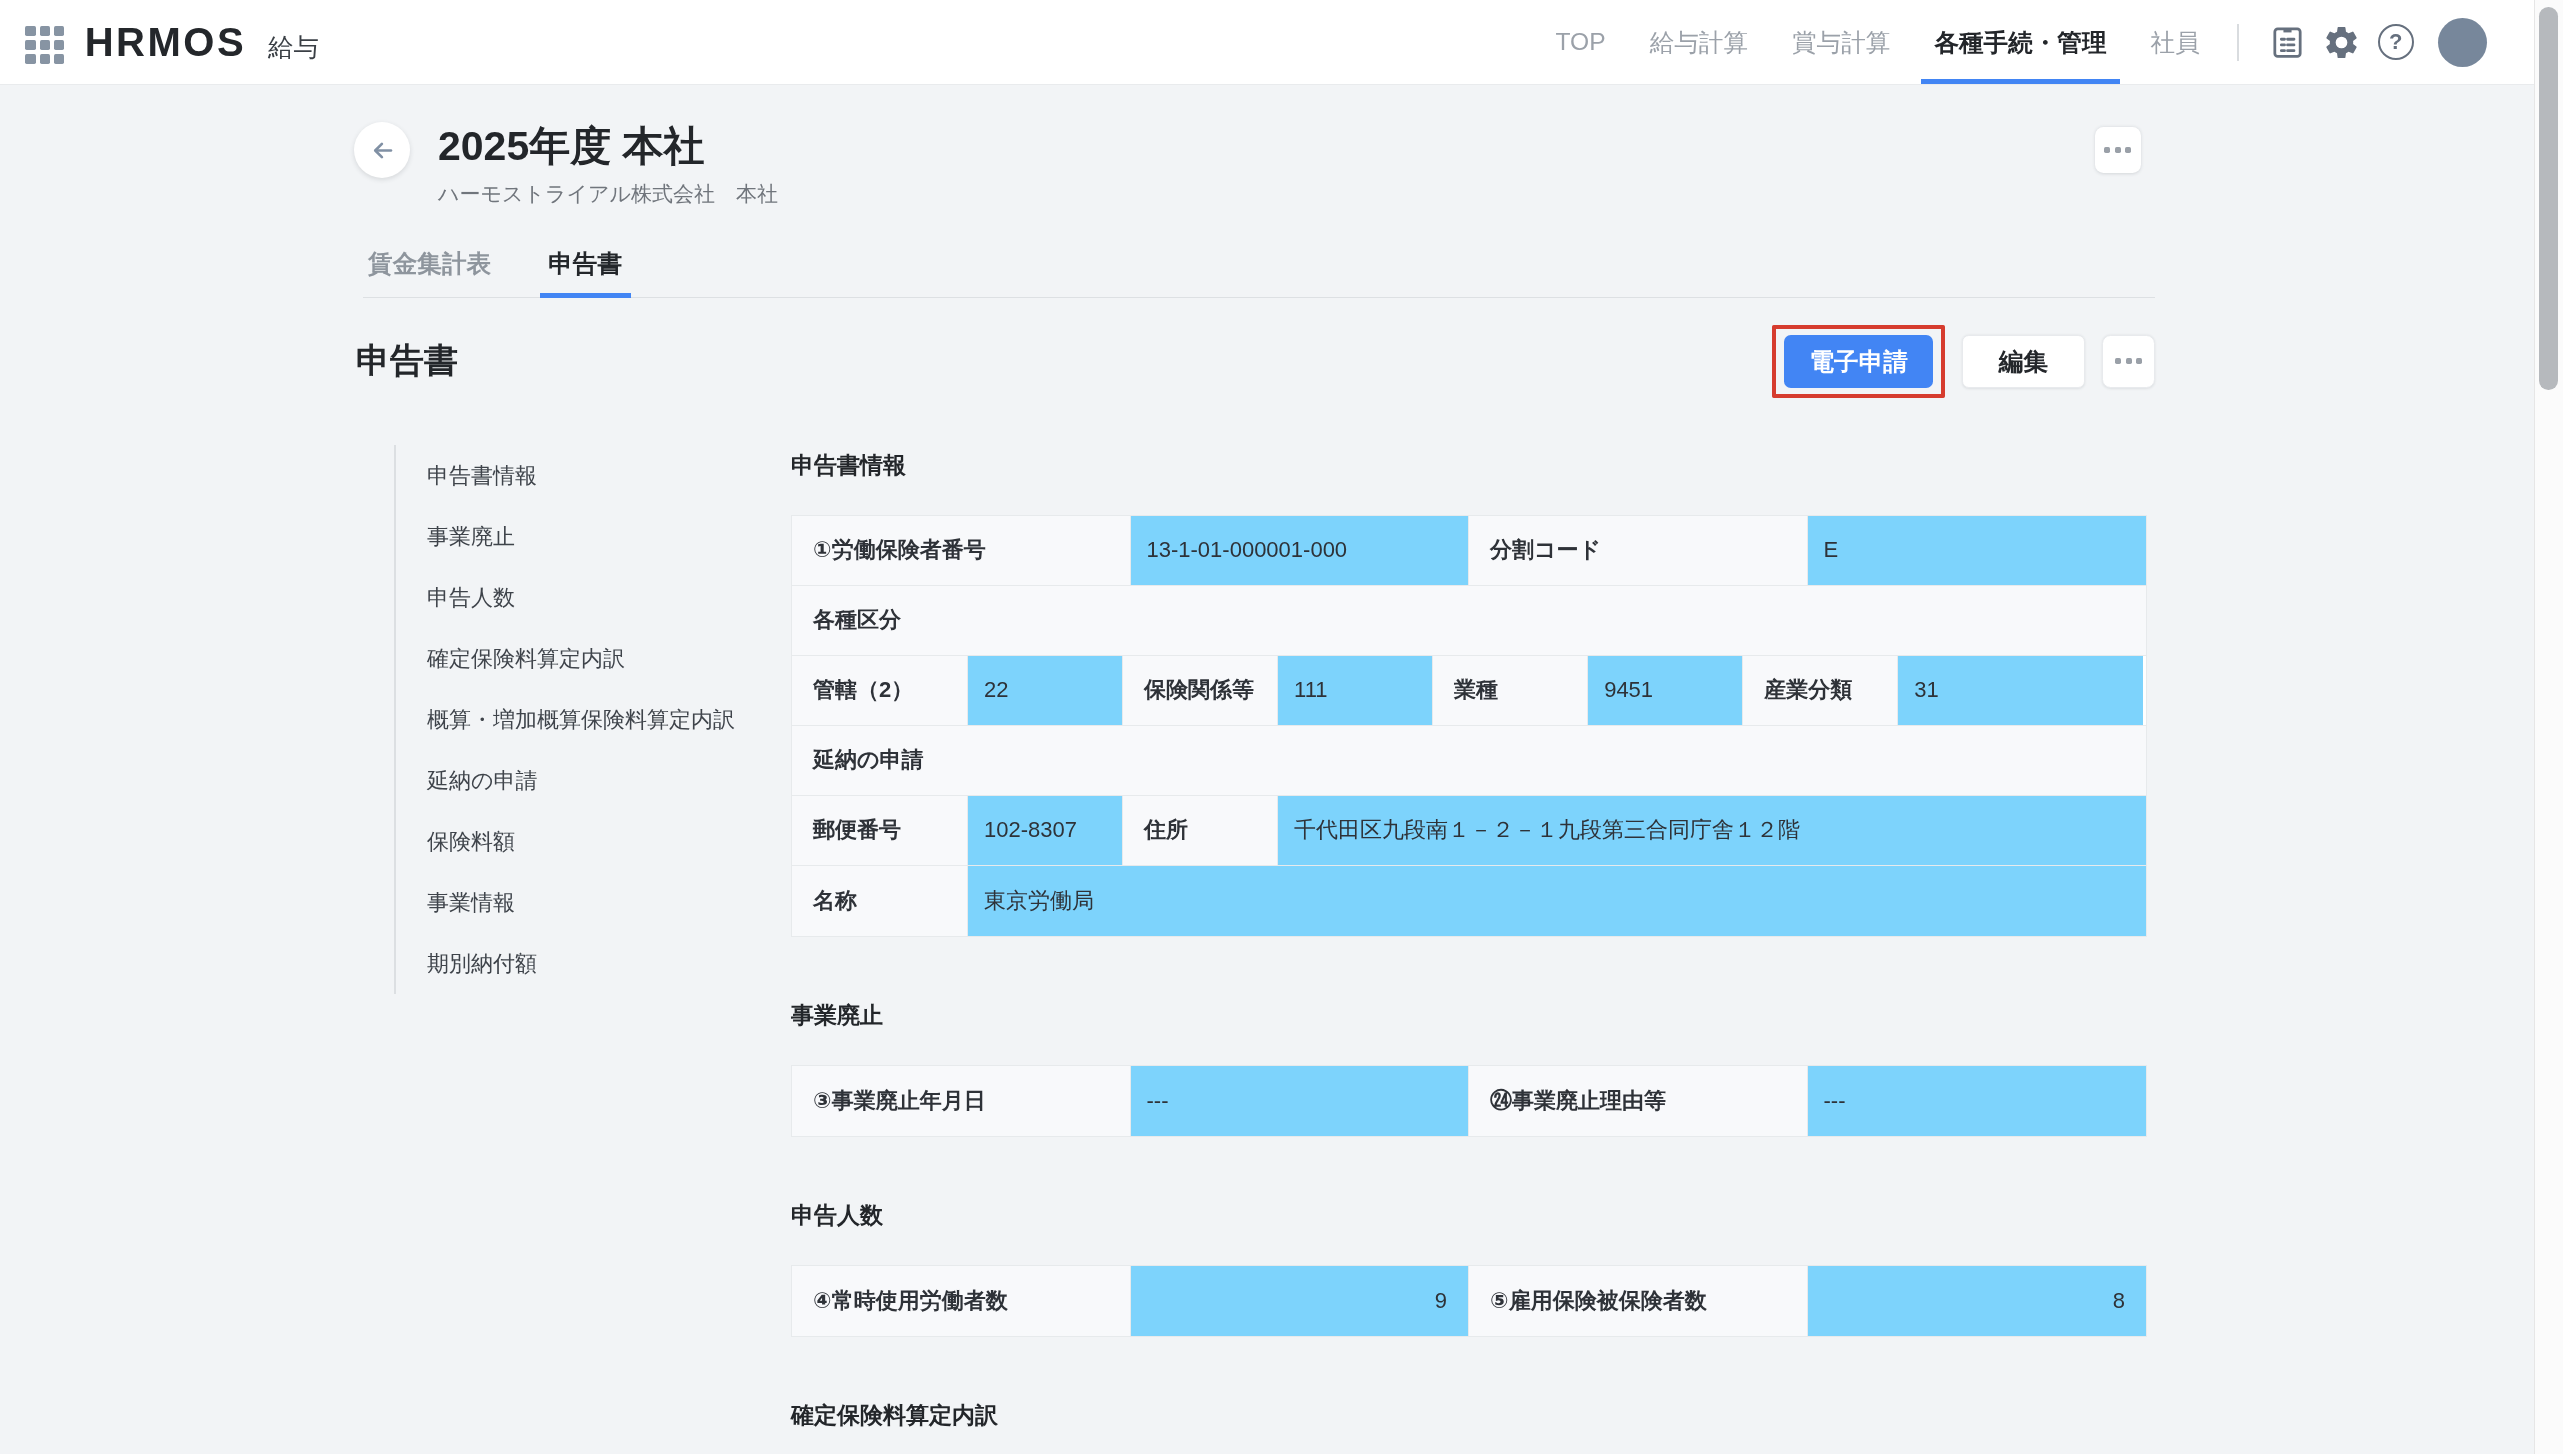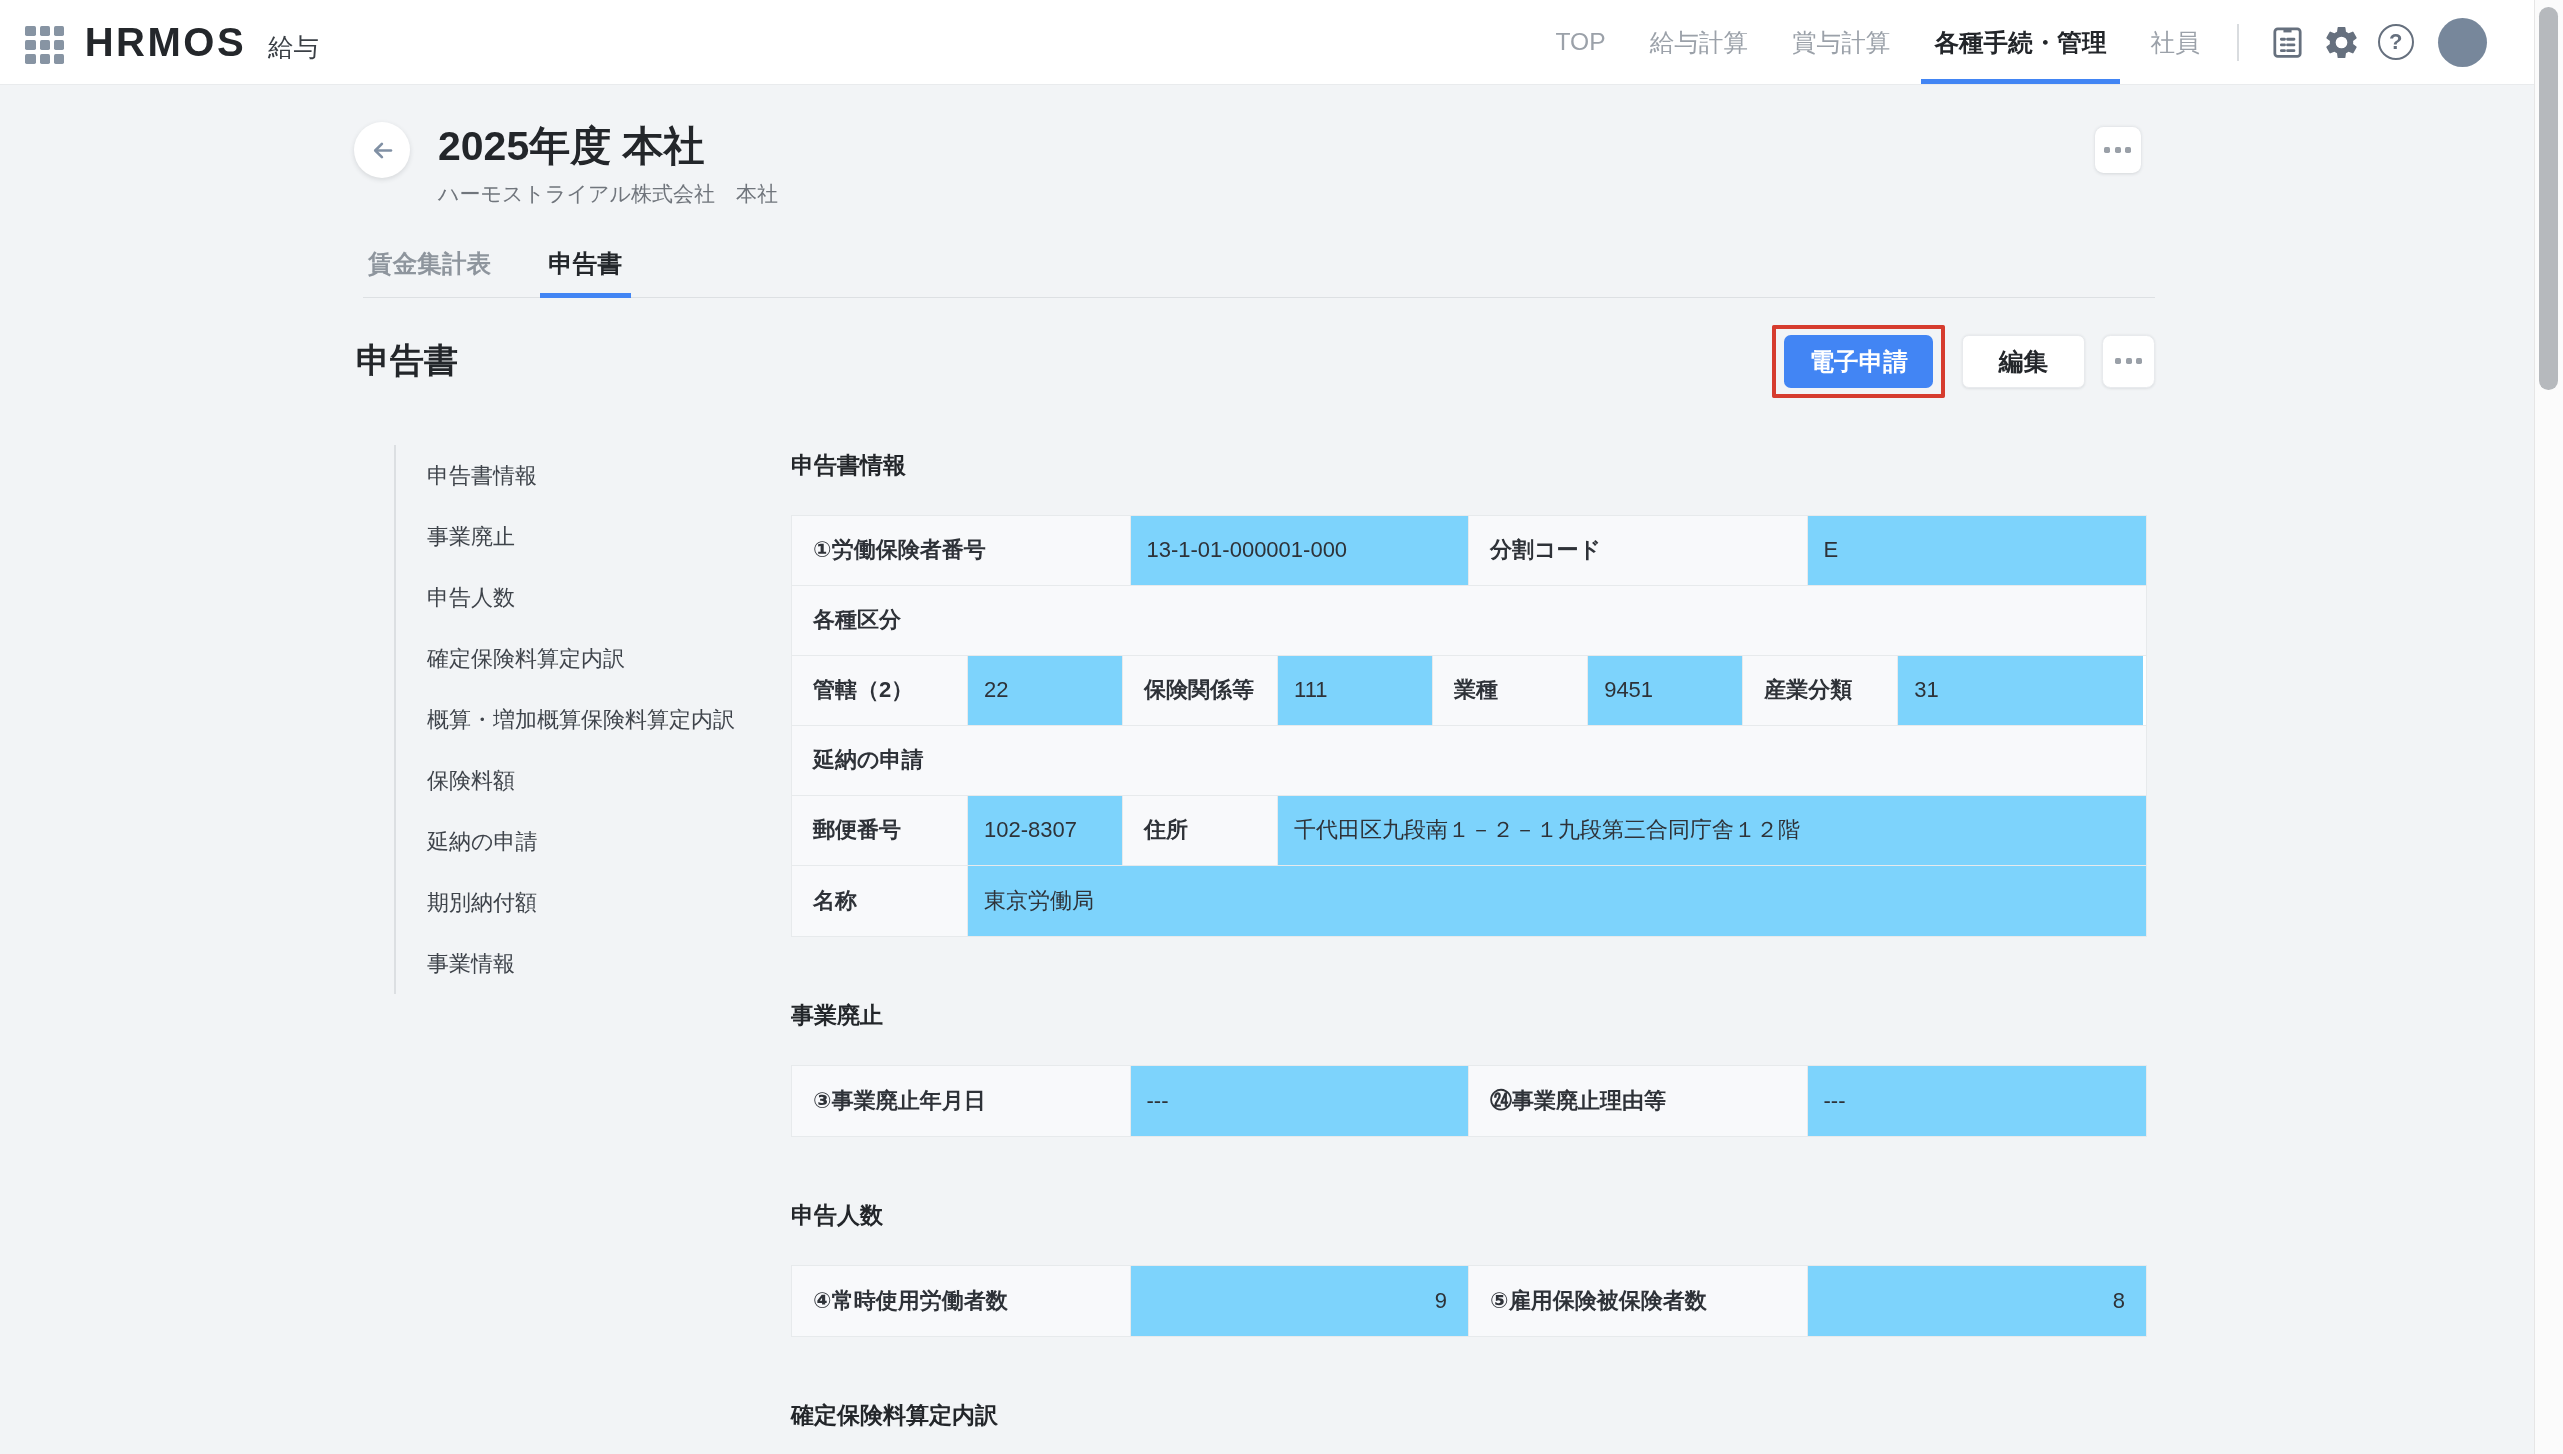--- a/index.html
+++ b/index.html
@@ -222,24 +222,24 @@
 
   <div class="content">
 
     <nav class="sidebar">
       <ul>
         <li>申告書情報</li>
         <li>事業廃止</li>
         <li>申告人数</li>
         <li>確定保険料算定内訳</li>
         <li>概算・増加概算保険料算定内訳</li>
+        <li>延納の申請</li>
         <li>保険料額</li>
-        <li>延納の申請</li>
+        <li>事業情報</li>
         <li>期別納付額</li>
-        <li>事業情報</li>
       </ul>
     </nav>
 
     <div class="main">
 
       <section class="section">
         <h2>申告書情報</h2>
         <div class="tbl">
           <div class="trow">
             <div class="cell lbl w25">①労働保険者番号</div>

